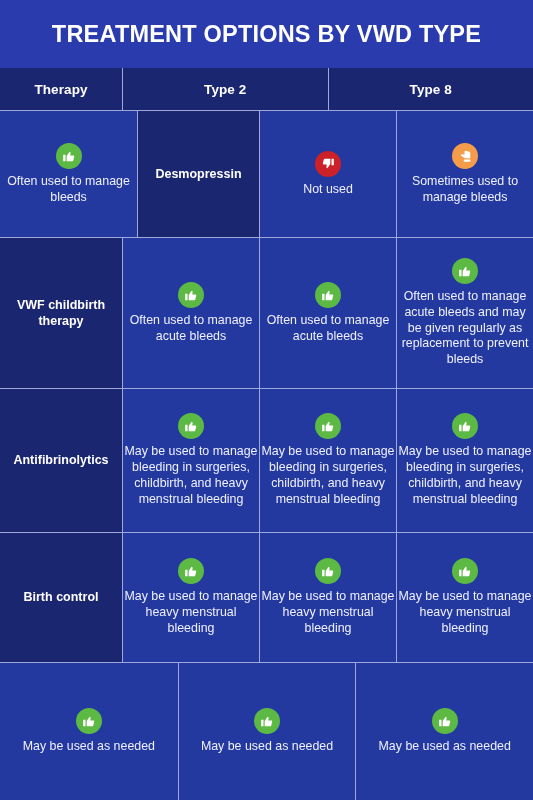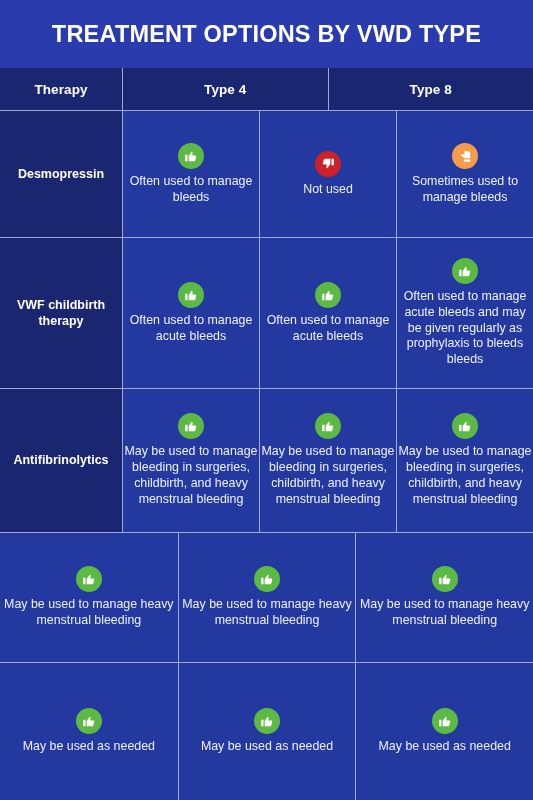--- a/index.html
+++ b/index.html
@@ -135,40 +135,40 @@
     <h1>TREATMENT OPTIONS BY VWD TYPE</h1>
   </div>
 
   <div class="table">
 
     <div class="row head-row">
       <div class="cell col-therapy">
         <span class="head-label">Therapy</span>
       </div>
       <div class="cell col-data">
-        <span class="head-label">Type 4</span>
+        <span class="head-label">Type 2</span>
       </div>
       <div class="cell col-data">
         <span class="head-label">Type 8</span>
       </div>
     </div>
 
     <div class="row row-1">
+      <div class="cell col-data">
+        <span class="icon icon-yes">
+          <svg width="14" height="14" viewBox="0 0 24 24" fill="#ffffff">
+              <path d="M2 10h4v11H2zM8 21h9.3c1 0 1.8-.6 2-1.5l1.6-6.3c.2-1-.5-2-1.6-2H14l.8-3.8c.2-.9-.2-1.8-1-2.2l-.8-.4-4.4 6.3c-.4.5-.6 1.1-.6 1.7V21z"></path>
+            </svg>
+        </span>
+        <span class="cell-text">Often used to manage bleeds</span>
+      </div>
       <div class="cell col-therapy">
         <span class="therapy-label">Desmopressin</span>
       </div>
       <div class="cell col-data">
-        <span class="icon icon-yes">
-          <svg width="14" height="14" viewBox="0 0 24 24" fill="#ffffff">
-              <path d="M2 10h4v11H2zM8 21h9.3c1 0 1.8-.6 2-1.5l1.6-6.3c.2-1-.5-2-1.6-2H14l.8-3.8c.2-.9-.2-1.8-1-2.2l-.8-.4-4.4 6.3c-.4.5-.6 1.1-.6 1.7V21z"></path>
-            </svg>
-        </span>
-        <span class="cell-text">Often used to manage bleeds</span>
-      </div>
-      <div class="cell col-data">
         <span class="icon icon-no">
           <svg width="14" height="14" viewBox="0 0 24 24" fill="#ffffff">
               <path d="M2 10h4v11H2zM8 21h9.3c1 0 1.8-.6 2-1.5l1.6-6.3c.2-1-.5-2-1.6-2H14l.8-3.8c.2-.9-.2-1.8-1-2.2l-.8-.4-4.4 6.3c-.4.5-.6 1.1-.6 1.7V21z"></path>
             </svg>
         </span>
         <span class="cell-text">Not used</span>
       </div>
       <div class="cell col-data">
         <span class="icon icon-maybe">
           <svg width="14" height="14" viewBox="0 0 24 24" fill="#ffffff">
@@ -198,21 +198,21 @@
             </svg>
         </span>
         <span class="cell-text">Often used to manage acute bleeds</span>
       </div>
       <div class="cell col-data">
         <span class="icon icon-yes">
           <svg width="14" height="14" viewBox="0 0 24 24" fill="#ffffff">
               <path d="M2 10h4v11H2zM8 21h9.3c1 0 1.8-.6 2-1.5l1.6-6.3c.2-1-.5-2-1.6-2H14l.8-3.8c.2-.9-.2-1.8-1-2.2l-.8-.4-4.4 6.3c-.4.5-.6 1.1-.6 1.7V21z"></path>
             </svg>
         </span>
-        <span class="cell-text">Often used to manage acute bleeds and may be given regularly as prophylaxis to bleeds bleeds</span>
+        <span class="cell-text">Often used to manage acute bleeds and may be given regularly as replacement to prevent bleeds</span>
       </div>
     </div>
 
     <div class="row row-3">
       <div class="cell col-therapy">
         <span class="therapy-label">Antifibrinolytics</span>
       </div>
       <div class="cell col-data">
         <span class="icon icon-yes">
           <svg width="14" height="14" viewBox="0 0 24 24" fill="#ffffff">
@@ -233,20 +233,23 @@
         <span class="icon icon-yes">
           <svg width="14" height="14" viewBox="0 0 24 24" fill="#ffffff">
               <path d="M2 10h4v11H2zM8 21h9.3c1 0 1.8-.6 2-1.5l1.6-6.3c.2-1-.5-2-1.6-2H14l.8-3.8c.2-.9-.2-1.8-1-2.2l-.8-.4-4.4 6.3c-.4.5-.6 1.1-.6 1.7V21z"></path>
             </svg>
         </span>
         <span class="cell-text">May be used to manage bleeding in surgeries, childbirth, and heavy menstrual bleeding</span>
       </div>
     </div>
 
     <div class="row row-4">
+      <div class="cell col-therapy">
+        <span class="therapy-label">Birth control</span>
+      </div>
       <div class="cell col-data">
         <span class="icon icon-yes">
           <svg width="14" height="14" viewBox="0 0 24 24" fill="#ffffff">
               <path d="M2 10h4v11H2zM8 21h9.3c1 0 1.8-.6 2-1.5l1.6-6.3c.2-1-.5-2-1.6-2H14l.8-3.8c.2-.9-.2-1.8-1-2.2l-.8-.4-4.4 6.3c-.4.5-.6 1.1-.6 1.7V21z"></path>
             </svg>
         </span>
         <span class="cell-text">May be used to manage heavy menstrual bleeding</span>
       </div>
       <div class="cell col-data">
         <span class="icon icon-yes">

